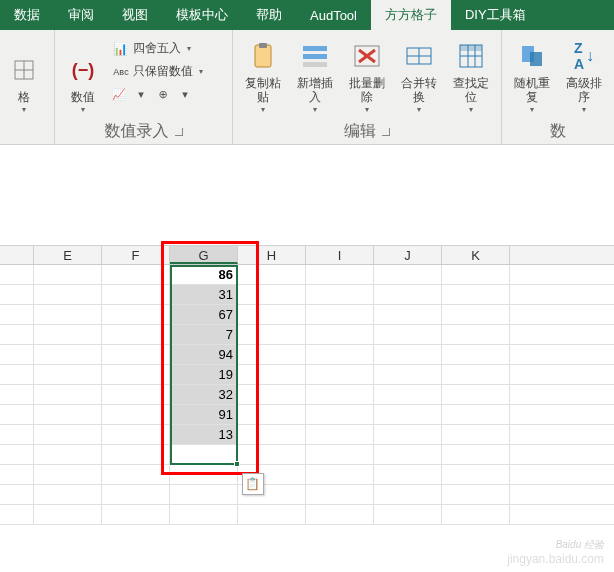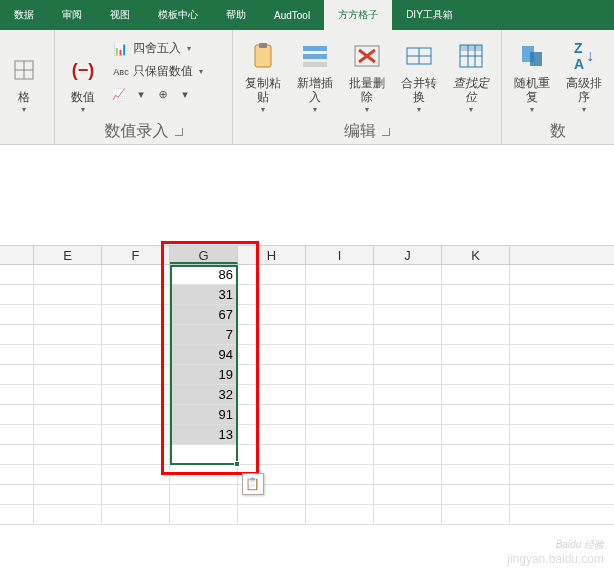--- a/index.html
+++ b/index.html
@@ -17,21 +17,21 @@
     background: #217346;
     height: 30px;
     color: #fff;
     align-items: center;
   }
   .tab {
     padding: 0 14px;
     height: 30px;
     display: flex;
     align-items: center;
-    font-size: 10px;
+    font-size: 13px;
     cursor: pointer;
   }
   .tab.active {
     background: #f0f0ef;
     color: #217346;
   }
   .ribbon {
     background: #f0f0ef;
     border-bottom: 1px solid #d0d0d0;
     height: 115px;
@@ -184,20 +184,21 @@
     text-align: right;
     padding-right: 4px;
     line-height: 20px;
     background: #fff;
   }
   .cell.sel {
     background: #d8d8d8;
   }
   .cell.active {
     background: #fff !important;
+    font-weight: bold;
   }
   .sel-border {
     position: absolute;
     border: 2px solid #217346;
     pointer-events: none;
   }
   .sel-handle {
     position: absolute;
     width: 6px;
     height: 6px;
@@ -355,21 +356,21 @@
       <div class="bigbtn">
         <div class="icon">
           <svg width="28" height="28">
               <rect x="3" y="3" width="22" height="22" fill="none" stroke="#2a7ab0"></rect>
               <rect x="3" y="3" width="22" height="6" fill="#2a7ab0" opacity="0.3"></rect>
               <line x1="11" y1="3" x2="11" y2="25" stroke="#2a7ab0"></line>
               <line x1="18" y1="3" x2="18" y2="25" stroke="#2a7ab0"></line>
               <line x1="3" y1="14" x2="25" y2="14" stroke="#2a7ab0"></line>
             </svg>
         </div>
-        <div class="lbl" style="white-space:pre;font-style:italic;">查找定
+        <div class="lbl" style="white-space:pre;">查找定
 位</div>
         <div class="drop">▾</div>
       </div>
     </div>
     <div class="group-label">
       <span>编辑</span>
       <span class="corner"></span>
     </div>
   </div>
 

